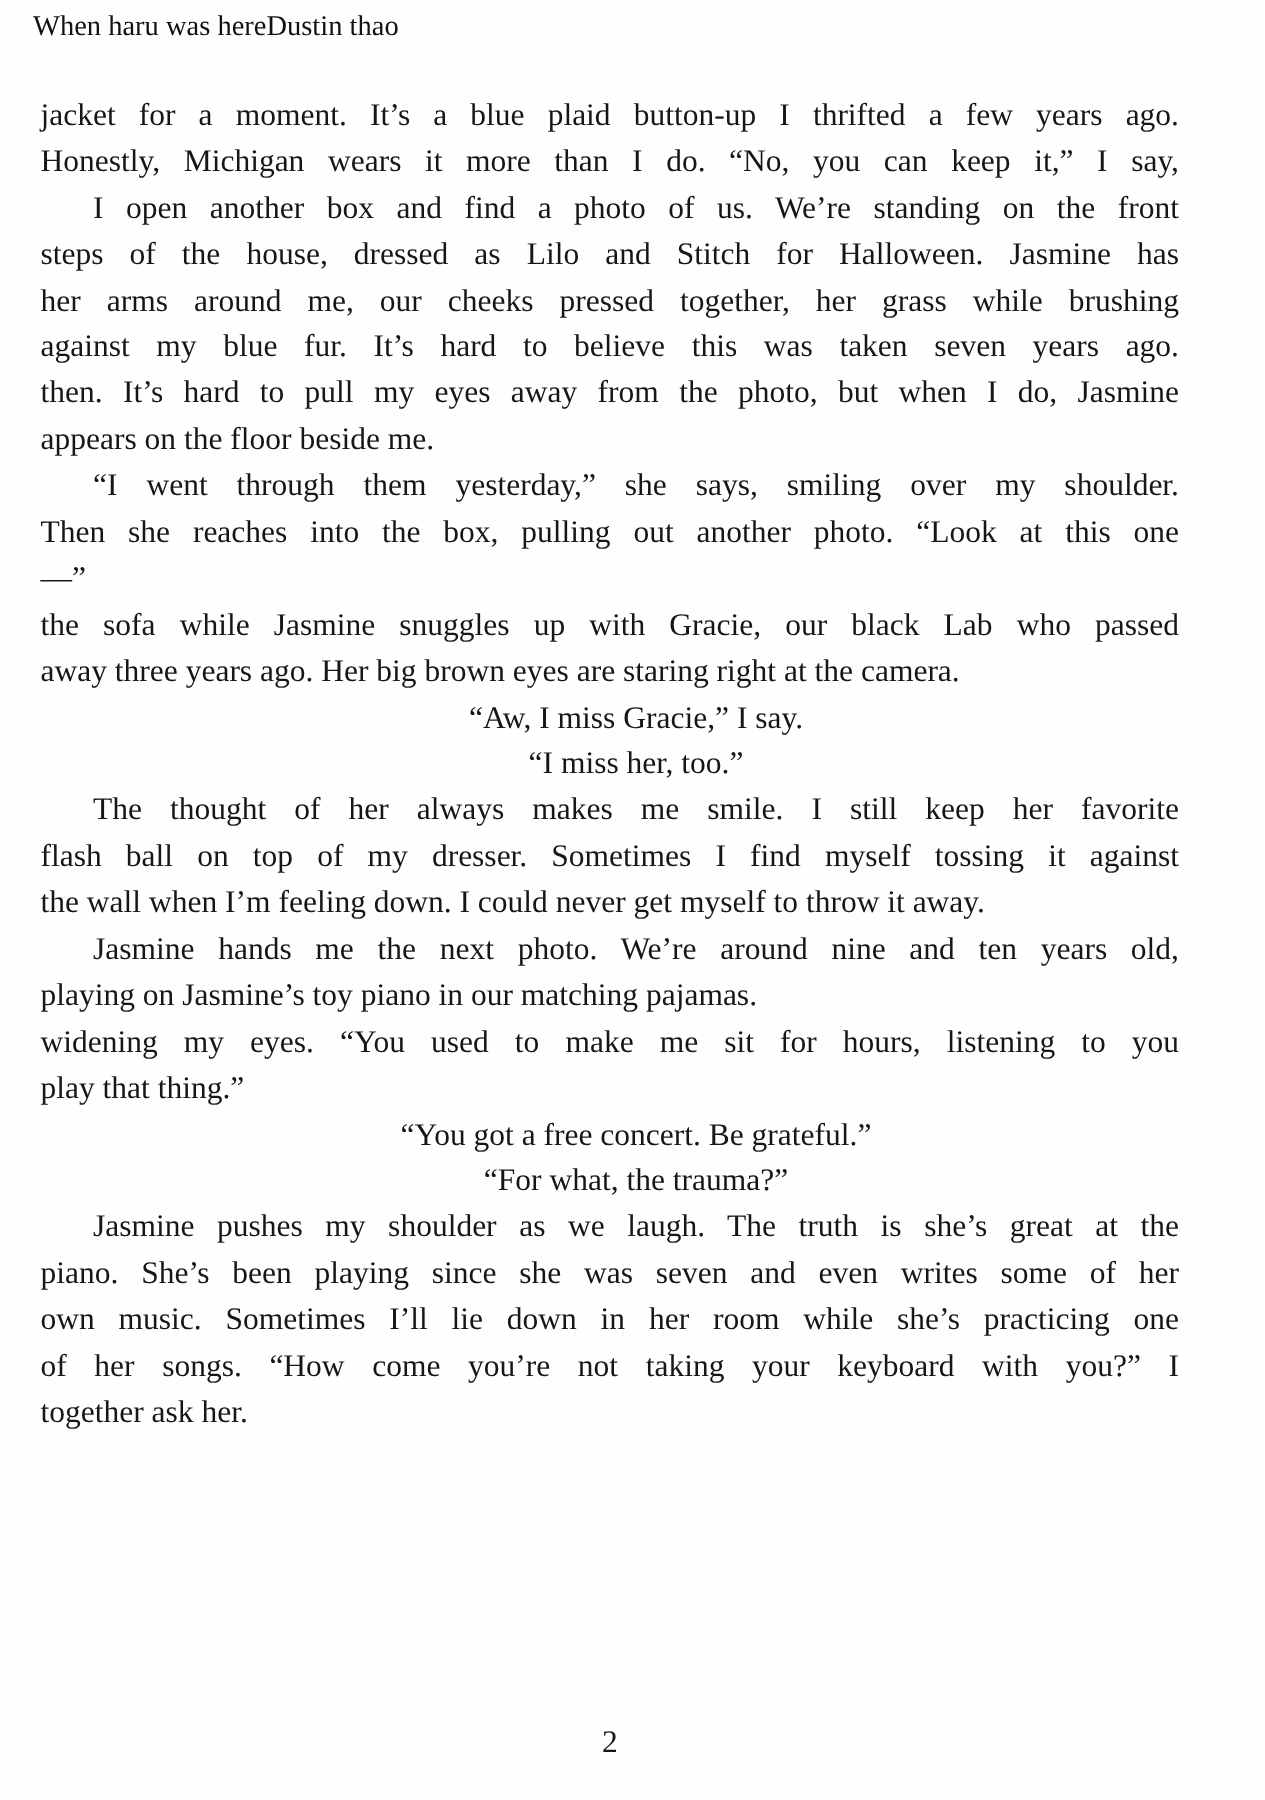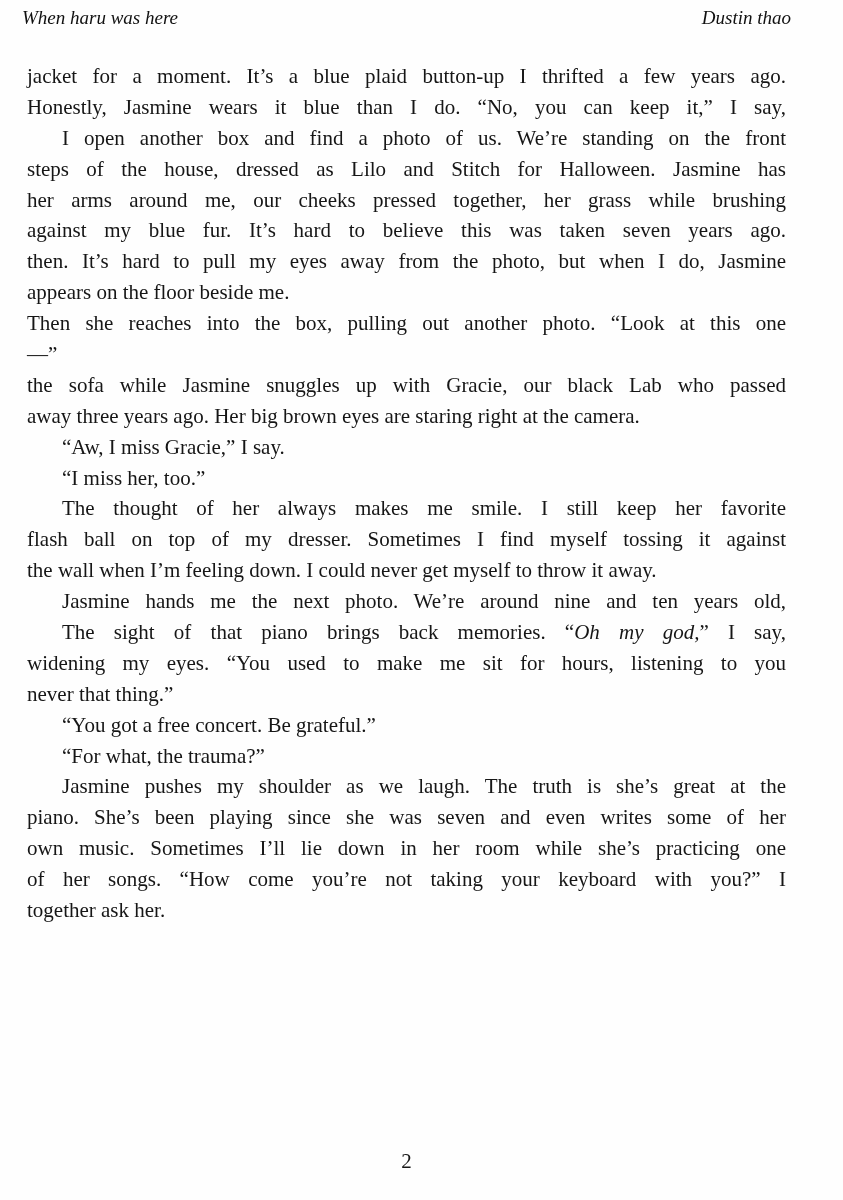--- a/index.html
+++ b/index.html
@@ -15,45 +15,45 @@
     overflow: hidden;
     font-family: "Liberation Serif", "DejaVu Serif", serif;
     color: #161616;
   }
   .running-header {
     position: absolute;
     top: 6px;
     left: 22px;
     right: 52px;
     display: flex;
-    justify-content: space-between;
+    justify-content: flex-start;
     font-size: 19px;
     line-height: 24px;
     color: #111111;
-    font-style: italic;
   }
   .page-body {
     position: absolute;
     top: 61px;
     left: 27px;
     width: 759px;
   }
   .line {
     height: 30.9px;
     line-height: 30.9px;
     font-size: 21px;
     text-align: left;
     white-space: normal;
   }
   .line.justify {
     text-align: justify;
     text-align-last: justify;
   }
   .line.indent {
     text-indent: 35px;
+    text-align: center;
   }
   .italic {
     font-style: italic;
   }
   .page-number {
     position: absolute;
     top: 1146px;
     left: 27px;
     width: 759px;
     text-align: center;
@@ -66,40 +66,41 @@
 <body>
 
 <div class="page">
   <div class="running-header">
     <span>When haru was here</span>
     <span>Dustin thao</span>
   </div>
 
   <div class="page-body">
       <div class="line justify">jacket for a moment. It’s a blue plaid button-up I thrifted a few years ago.</div>
-      <div class="line justify">Honestly, Jasmine wears it blue than I do. “No, you can keep it,” I say,</div>
+      <div class="line justify">Honestly, Michigan wears it more than I do. “No, you can keep it,” I say,</div>
       <div class="line justify indent">I open another box and find a photo of us. We’re standing on the front</div>
       <div class="line justify">steps of the house, dressed as Lilo and Stitch for Halloween. Jasmine has</div>
       <div class="line justify">her arms around me, our cheeks pressed together, her grass while brushing</div>
       <div class="line justify">against my blue fur. It’s hard to believe this was taken seven years ago.</div>
       <div class="line justify">then. It’s hard to pull my eyes away from the photo, but when I do, Jasmine</div>
       <div class="line">appears on the floor beside me.</div>
+      <div class="line justify indent">“I went through them yesterday,” she says, smiling over my shoulder.</div>
       <div class="line justify">Then she reaches into the box, pulling out another photo. “Look at this one</div>
       <div class="line">—”</div>
       <div class="line justify">the sofa while Jasmine snuggles up with Gracie, our black Lab who passed</div>
       <div class="line">away three years ago. Her big brown eyes are staring right at the camera.</div>
       <div class="line indent">“Aw, I miss Gracie,” I say.</div>
       <div class="line indent">“I miss her, too.”</div>
       <div class="line justify indent">The thought of her always makes me smile. I still keep her favorite</div>
       <div class="line justify">flash ball on top of my dresser. Sometimes I find myself tossing it against</div>
       <div class="line">the wall when I’m feeling down. I could never get myself to throw it away.</div>
       <div class="line justify indent">Jasmine hands me the next photo. We’re around nine and ten years old,</div>
-      <div class="line justify indent"><span>The sight of that piano brings back memories. “</span><span class="italic">Oh my god,</span><span>” I say,</span></div>
+      <div class="line">playing on Jasmine’s toy piano in our matching pajamas.</div>
       <div class="line justify">widening my eyes. “You used to make me sit for hours, listening to you</div>
-      <div class="line">never that thing.”</div>
+      <div class="line">play that thing.”</div>
       <div class="line indent">“You got a free concert. Be grateful.”</div>
       <div class="line indent">“For what, the trauma?”</div>
       <div class="line justify indent">Jasmine pushes my shoulder as we laugh. The truth is she’s great at the</div>
       <div class="line justify">piano. She’s been playing since she was seven and even writes some of her</div>
       <div class="line justify">own music. Sometimes I’ll lie down in her room while she’s practicing one</div>
       <div class="line justify">of her songs. “How come you’re not taking your keyboard with you?” I</div>
       <div class="line">together ask her.</div>
     </div>
 
   <div class="page-number">2</div>

